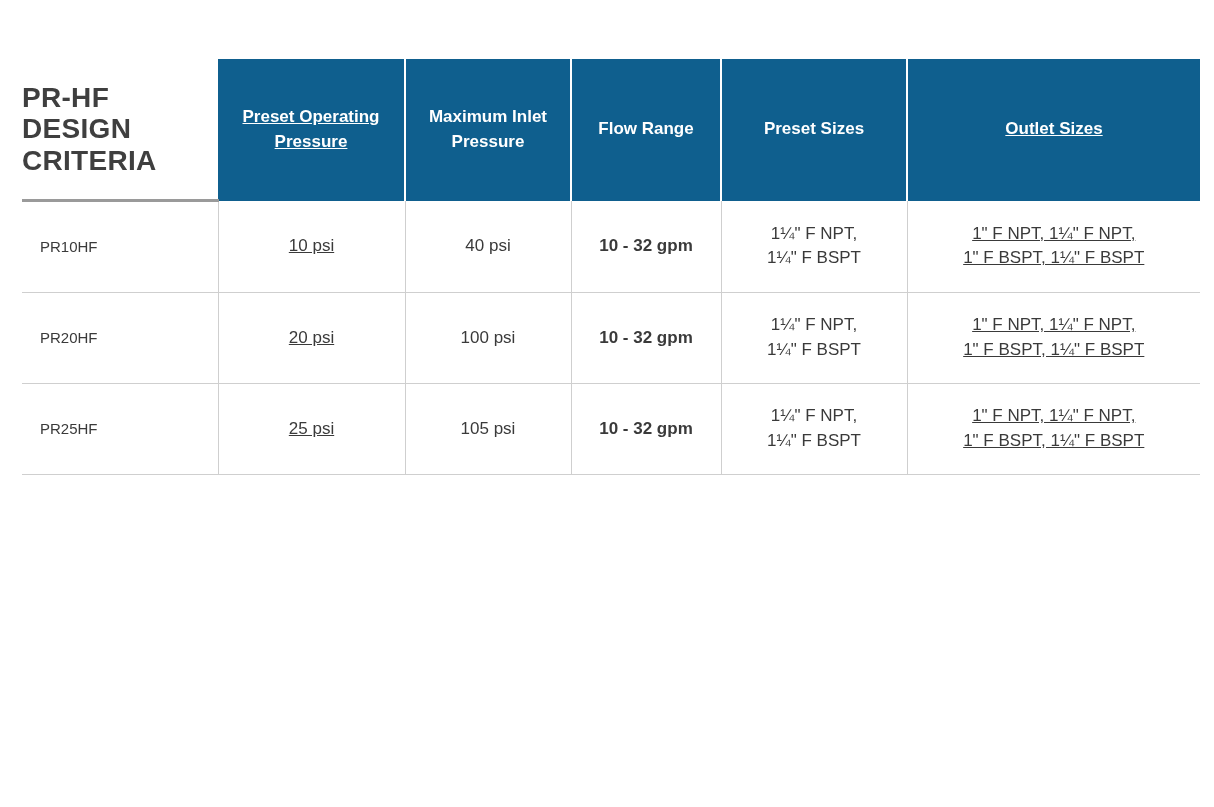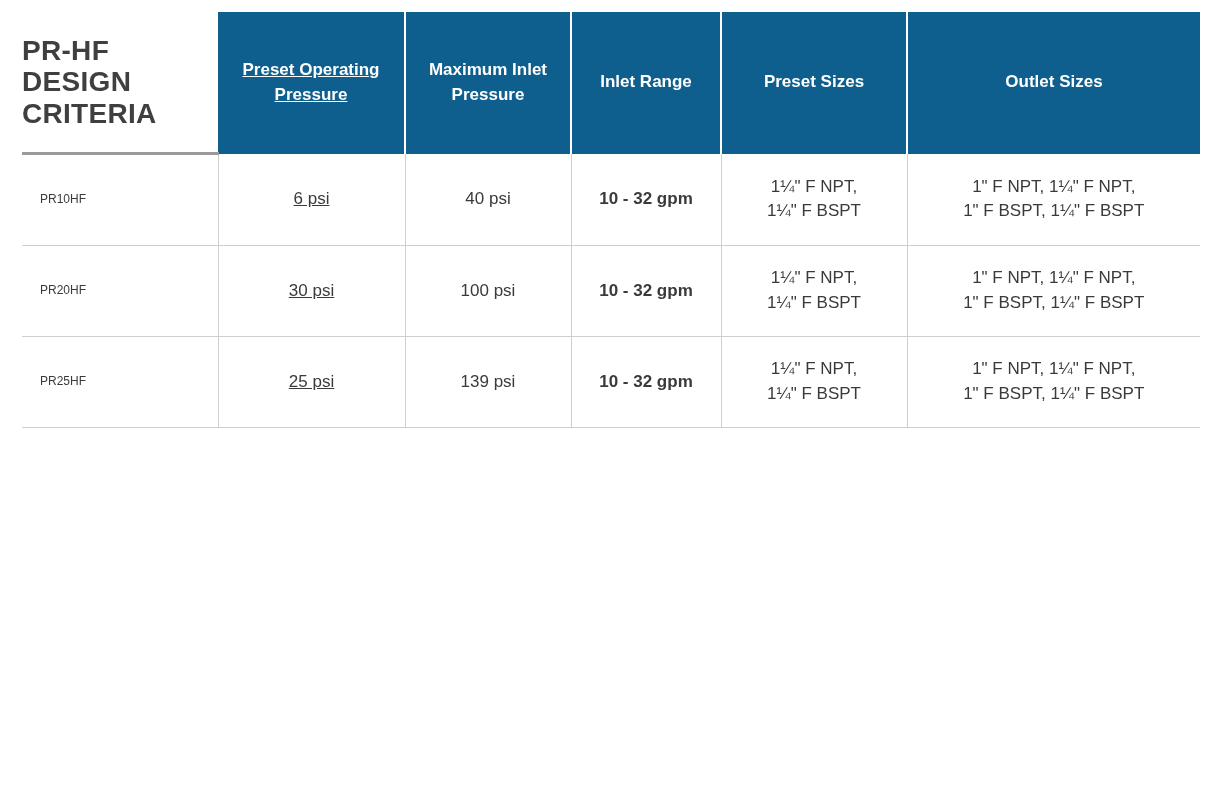--- a/index.html
+++ b/index.html
@@ -17,20 +17,21 @@
   .table-wrap {
     position: absolute;
     left: 22px;
     top: 12px;
     width: 1170px;
   }
   table.spec {
     border-collapse: collapse;
     width: 1170px;
     table-layout: fixed;
+    margin-top: 47px;
   }
   table.spec td, table.spec th {
     padding: 0;
     margin: 0;
   }
   
   th.corner {
     background: #ffffff;
     color: #3f3f3f;
     font-size: 28px;
@@ -65,87 +66,87 @@
     text-align: center;
     vertical-align: middle;
     height: 90px;
     color: #3a3a3a;
     border-bottom: 1px solid #cfcfcf;
     border-right: 1px solid #cfcfcf;
   }
   td.cell.model {
     text-align: left;
     padding-left: 18px;
-    font-size: 12px;
+    font-size: 15px;
     color: #3a3a3a;
   }
   td.cell:last-child {
     border-right: none;
   }
   tr.last td.cell {
     border-bottom: 1px solid #cfcfcf;
   }
   .multi-line {
     display: block;
   }
   .colw1 { width: 196px; }
   .colw2 { width: 186px; text-decoration: underline; }
   .colw3 { width: 164px; }
   .colw4 { width: 148px; font-weight: bold; }
   .colw5 { width: 184px; }
-  .colw6 { width: 292px; }
+  .colw6 { width: 292px; text-decoration: underline; }
 </style>
 </head>
 <body>
 
 <div class="table-wrap">
   <table class="spec">
     <thead>
       <tr>
         <th class="corner colw1">PR-HF DESIGN CRITERIA</th>
         <th class="hcell colw2">Preset Operating Pressure</th>
         <th class="hcell colw3">Maximum Inlet Pressure</th>
-        <th class="hcell colw4">Inlet Range</th>
+        <th class="hcell colw4">Flow Range</th>
         <th class="hcell colw5">Preset Sizes</th>
         <th class="hcell colw6">Outlet Sizes</th>
       </tr>
     </thead>
     <tbody>
       <tr>
         <td class="cell model colw1">PR10HF</td>
-        <td class="cell colw2">6 psi</td>
+        <td class="cell colw2">10 psi</td>
         <td class="cell colw3">40 psi</td>
         <td class="cell colw4">10 - 32 gpm</td>
         <td class="cell colw5">
           <span class="multi-line">1¼" F NPT,</span>
           <span class="multi-line">1¼" F BSPT</span>
         </td>
         <td class="cell colw6">
           <span class="multi-line">1" F NPT, 1¼" F NPT,</span>
           <span class="multi-line">1" F BSPT, 1¼" F BSPT</span>
         </td>
       </tr>
       <tr>
         <td class="cell model colw1">PR20HF</td>
-        <td class="cell colw2">30 psi</td>
+        <td class="cell colw2">20 psi</td>
         <td class="cell colw3">100 psi</td>
         <td class="cell colw4">10 - 32 gpm</td>
         <td class="cell colw5">
           <span class="multi-line">1¼" F NPT,</span>
           <span class="multi-line">1¼" F BSPT</span>
         </td>
         <td class="cell colw6">
           <span class="multi-line">1" F NPT, 1¼" F NPT,</span>
           <span class="multi-line">1" F BSPT, 1¼" F BSPT</span>
         </td>
       </tr>
       <tr>
         <td class="cell model colw1">PR25HF</td>
         <td class="cell colw2">25 psi</td>
-        <td class="cell colw3">139 psi</td>
+        <td class="cell colw3">105 psi</td>
         <td class="cell colw4">10 - 32 gpm</td>
         <td class="cell colw5">
           <span class="multi-line">1¼" F NPT,</span>
           <span class="multi-line">1¼" F BSPT</span>
         </td>
         <td class="cell colw6">
           <span class="multi-line">1" F NPT, 1¼" F NPT,</span>
           <span class="multi-line">1" F BSPT, 1¼" F BSPT</span>
         </td>
       </tr>

